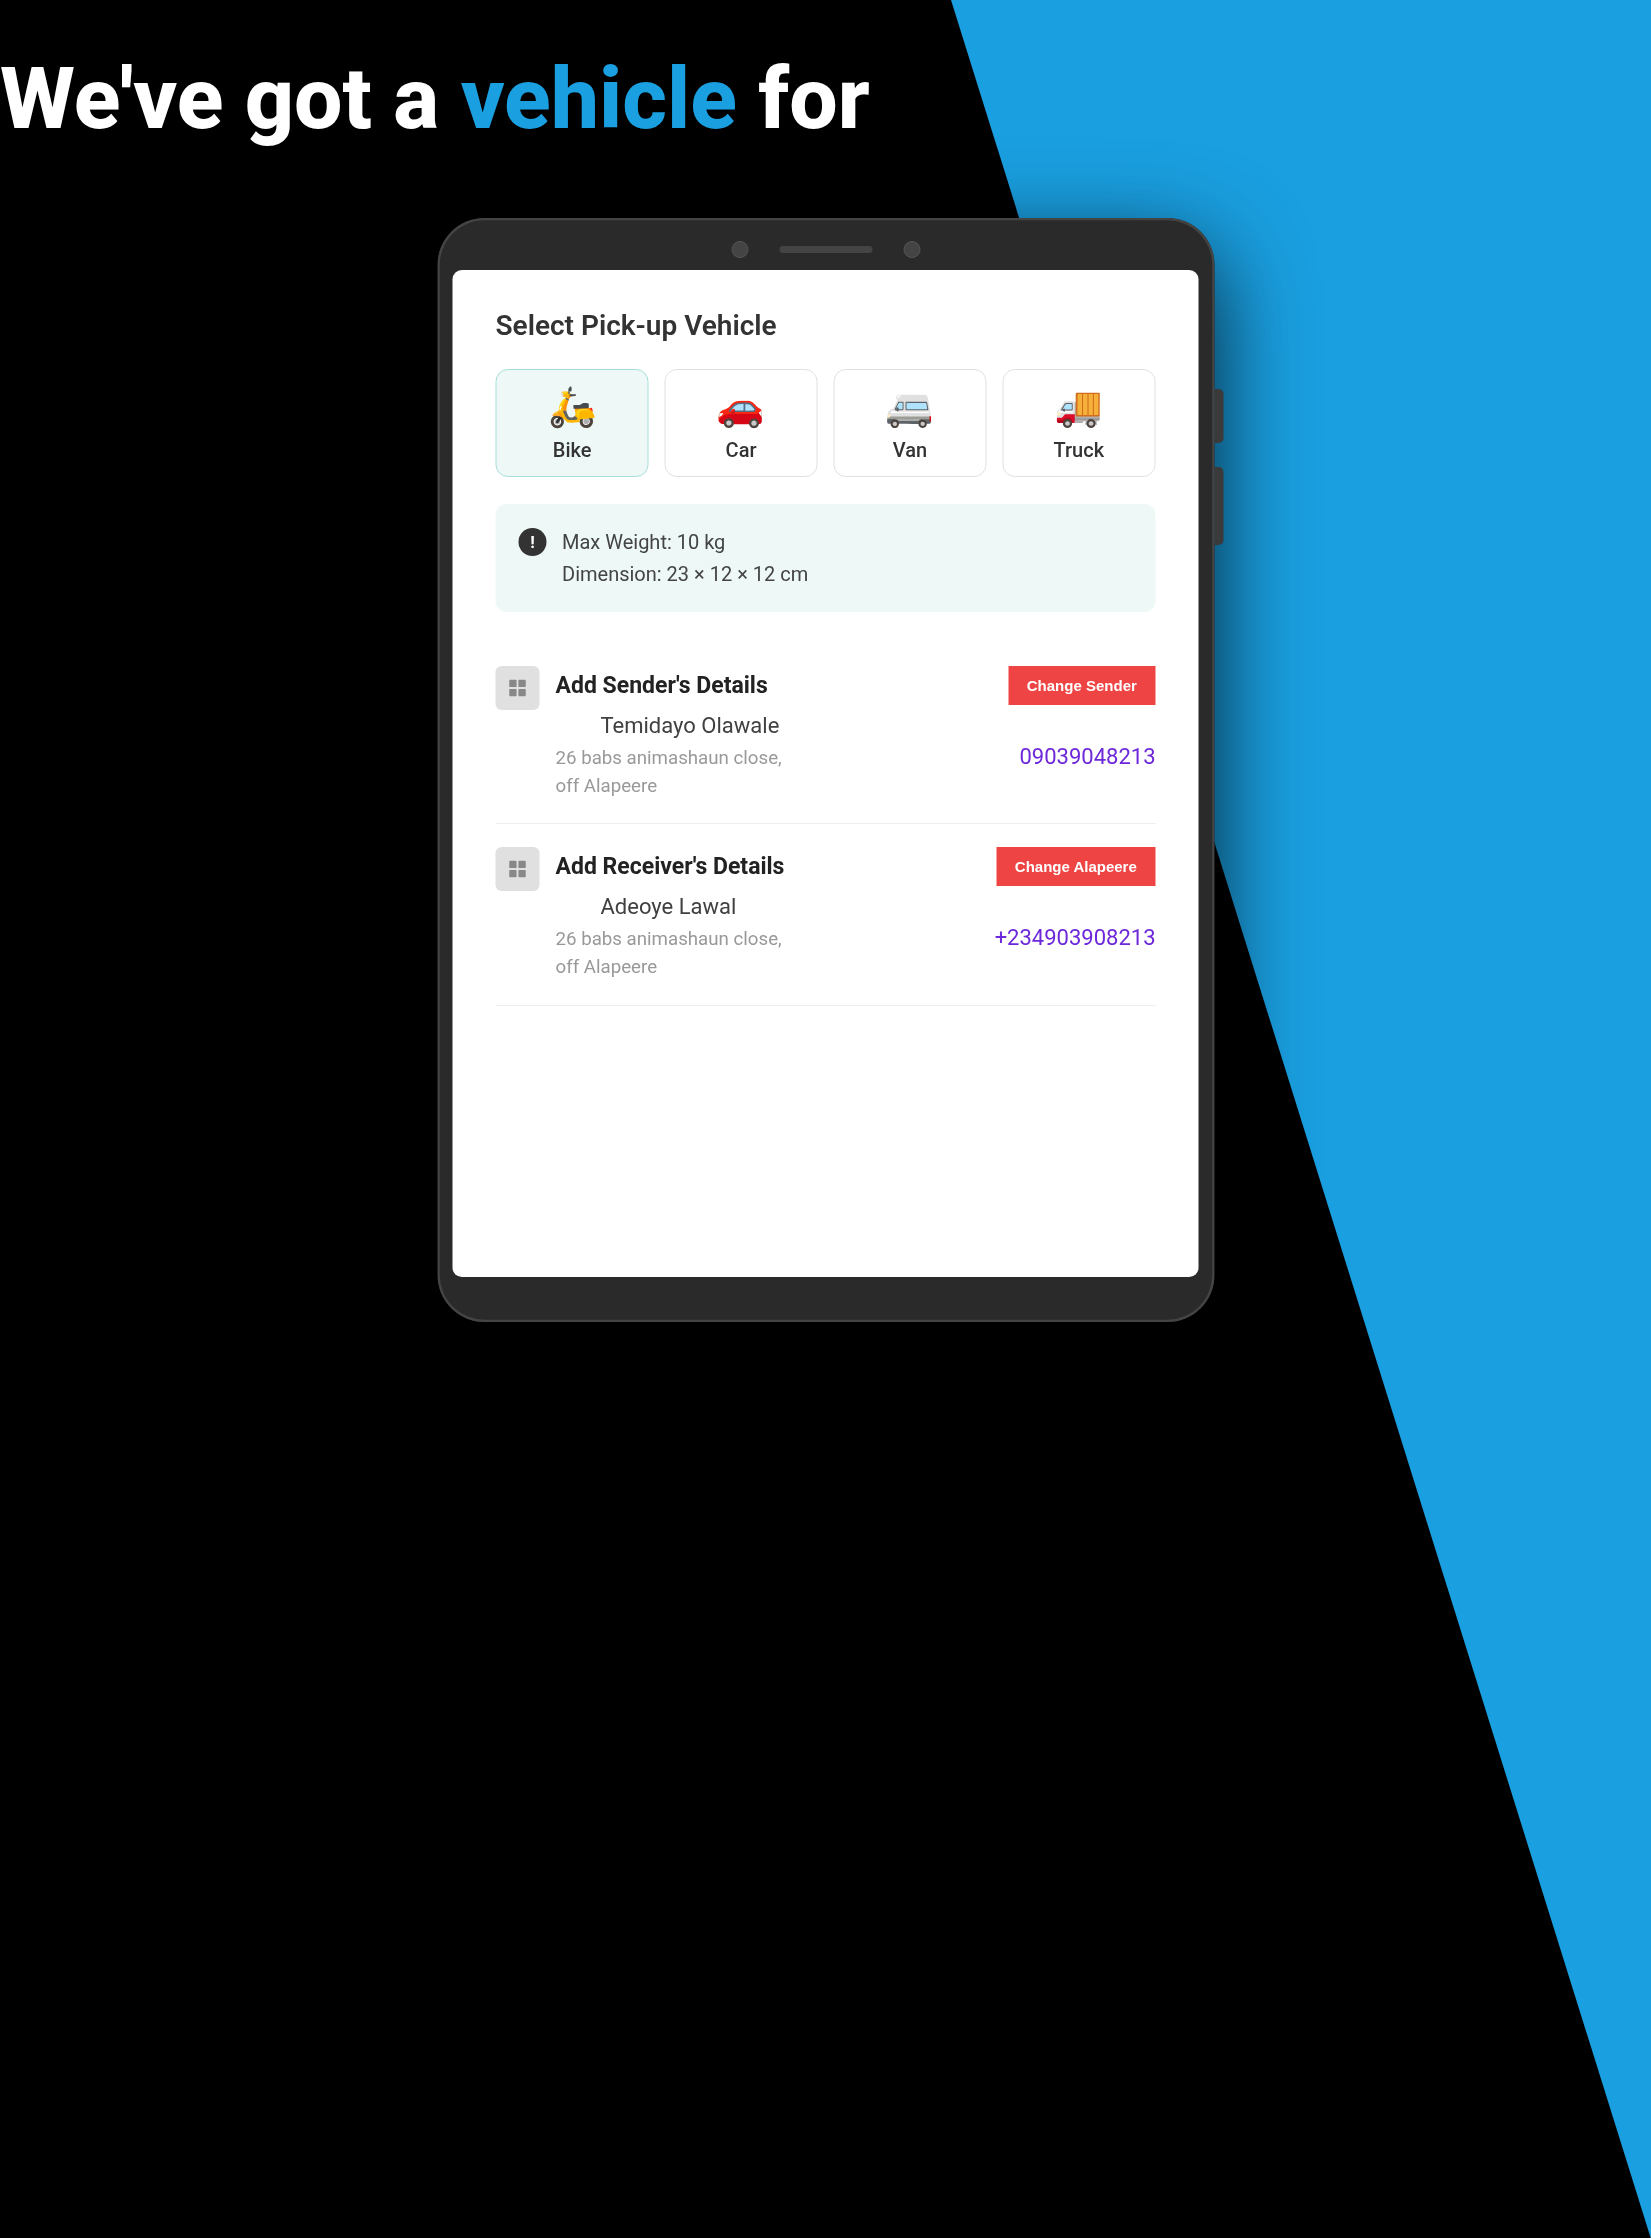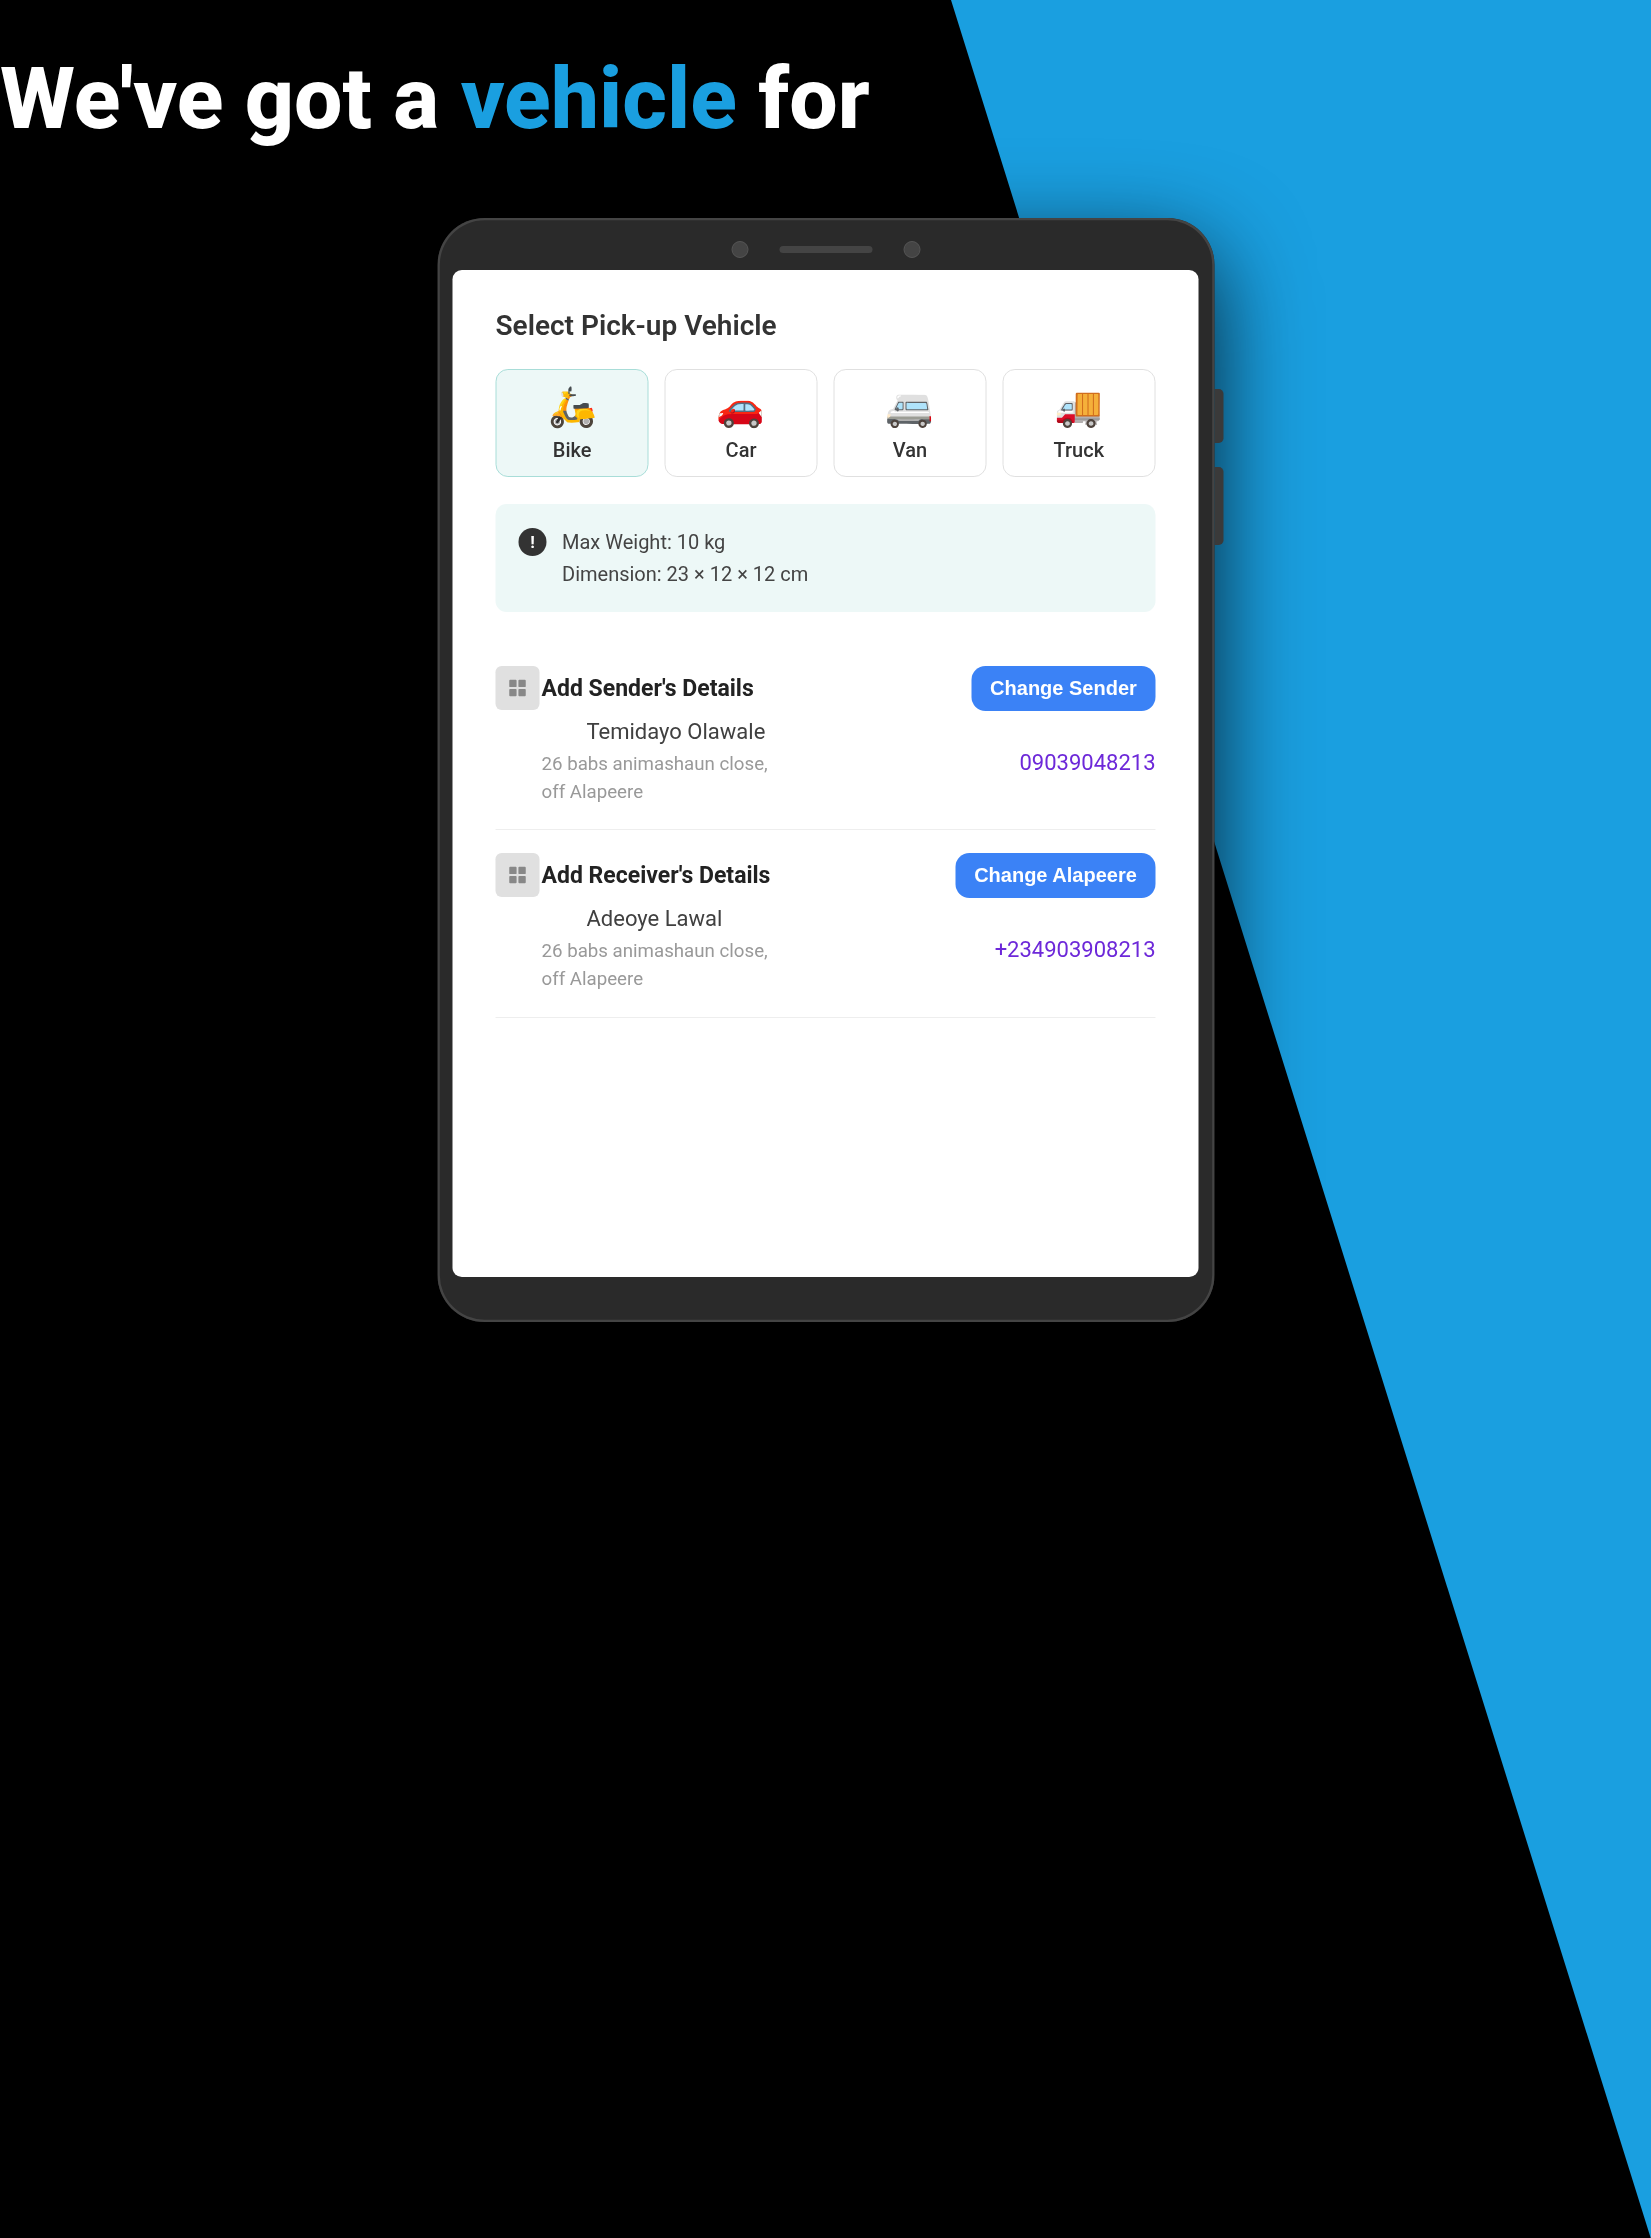--- a/index.html
+++ b/index.html
@@ -205,21 +205,21 @@
     .info-text {
       font-size: 20px;
       color: #444;
       line-height: 1.6;
     }
 
     
     .details-card {
       display: flex;
       align-items: flex-start;
-      gap: 2px;
+      gap: 16px;
       padding: 23px 0;
       border-bottom: 0.8px solid #eee;
     }
 
     .details-icon {
       width: 44px;
       height: 44px;
       background: #e0e0e0;
       border-radius: 6.2px;
       display: flex;
@@ -241,26 +241,26 @@
       margin-bottom: 7.8px;
     }
 
     .details-heading {
       font-size: 23px;
       font-weight: 700;
       color: #222;
     }
 
     .change-btn {
-      background: #3b82f6;
+      background: #ef4444;
       color: #fff;
       border: none;
-      border-radius: 14px;
+      border-radius: 0;
       padding: 11px 18.7px;
-      font-size: 20px;
+      font-size: 15px;
       font-weight: 600;
       cursor: pointer;
     }
 
     .details-name {
       font-size: 22px;
       color: #404040;
       margin-bottom: 6.2px;
       margin-left: 45px;
     }

